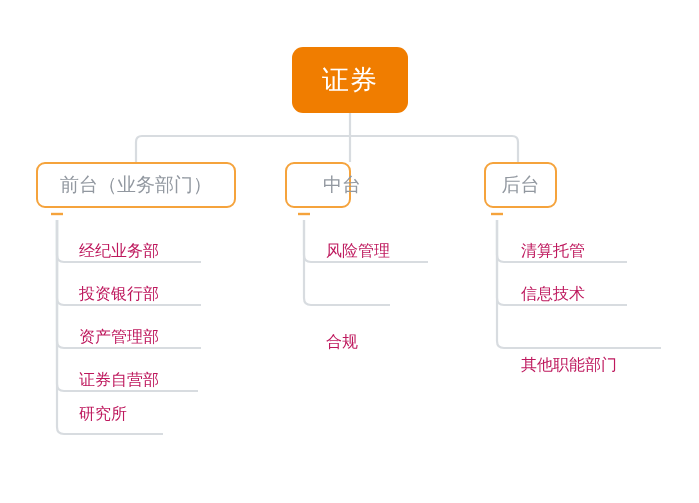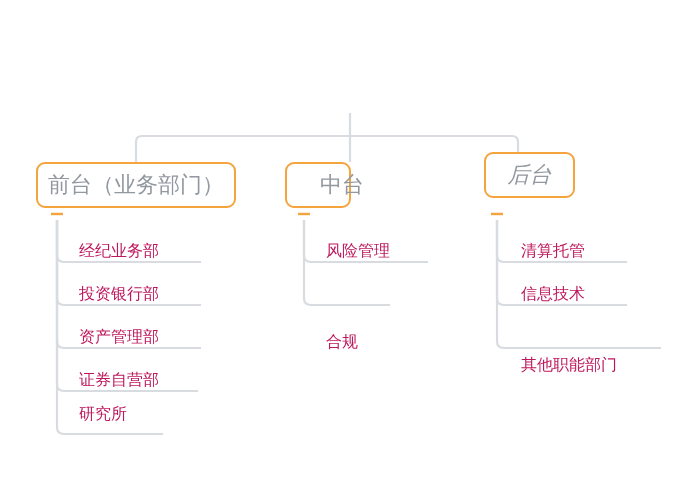--- a/index.html
+++ b/index.html
@@ -46,25 +46,25 @@
     font-size: 27px;
     letter-spacing: 1px;
   }
 
   .node-branch {
     height: 46px;
     background: #ffffff;
     border: 2px solid #F5A33C;
     border-radius: 9px;
     color: #9298a0;
-    font-size: 22px;
+    font-size: 19px;
   }
   .branch-0 { left: 36px;  top: 162px; width: 200px; }
   .branch-1 { left: 285px; top: 162px; width: 66px; padding-left: 48px;  }
-  .branch-2 { left: 484px; top: 152px; width: 91px; font-style: italic;  }
+  .branch-2 { left: 484px; top: 162px; width: 73px;  }
 
   .leaf-label {
     position: absolute;
     color: #be185d;
     font-size: 16px;
     white-space: nowrap;
     line-height: 16px;
   }
 </style>
 </head>
@@ -101,20 +101,21 @@
       <path d="M304,220 L304,298 Q304,305 311,305 L390,305"></path>
     </g>
 
     <g fill="none" stroke="#d8dce0" stroke-width="2.2" stroke-linecap="butt">
       <path d="M497,220 L497,255 Q497,262 504,262 L627,262"></path>
       <path d="M497,220 L497,298 Q497,305 504,305 L627,305"></path>
       <path d="M497,220 L497,341 Q497,348 504,348 L661,348"></path>
     </g>
   </svg>
 
+  <div class="node node-root">证券</div>
 
   <div class="node node-branch branch-0">前台（业务部门）</div>
   <div class="node node-branch branch-1">中台</div>
   <div class="node node-branch branch-2">后台</div>
 
   <div class="leaf-label" style="left:79px;  top:243px;">经纪业务部</div>
   <div class="leaf-label" style="left:79px;  top:286px;">投资银行部</div>
   <div class="leaf-label" style="left:79px;  top:329px;">资产管理部</div>
   <div class="leaf-label" style="left:79px;  top:372px;">证券自营部</div>
   <div class="leaf-label" style="left:79px;  top:406px;">研究所</div>

